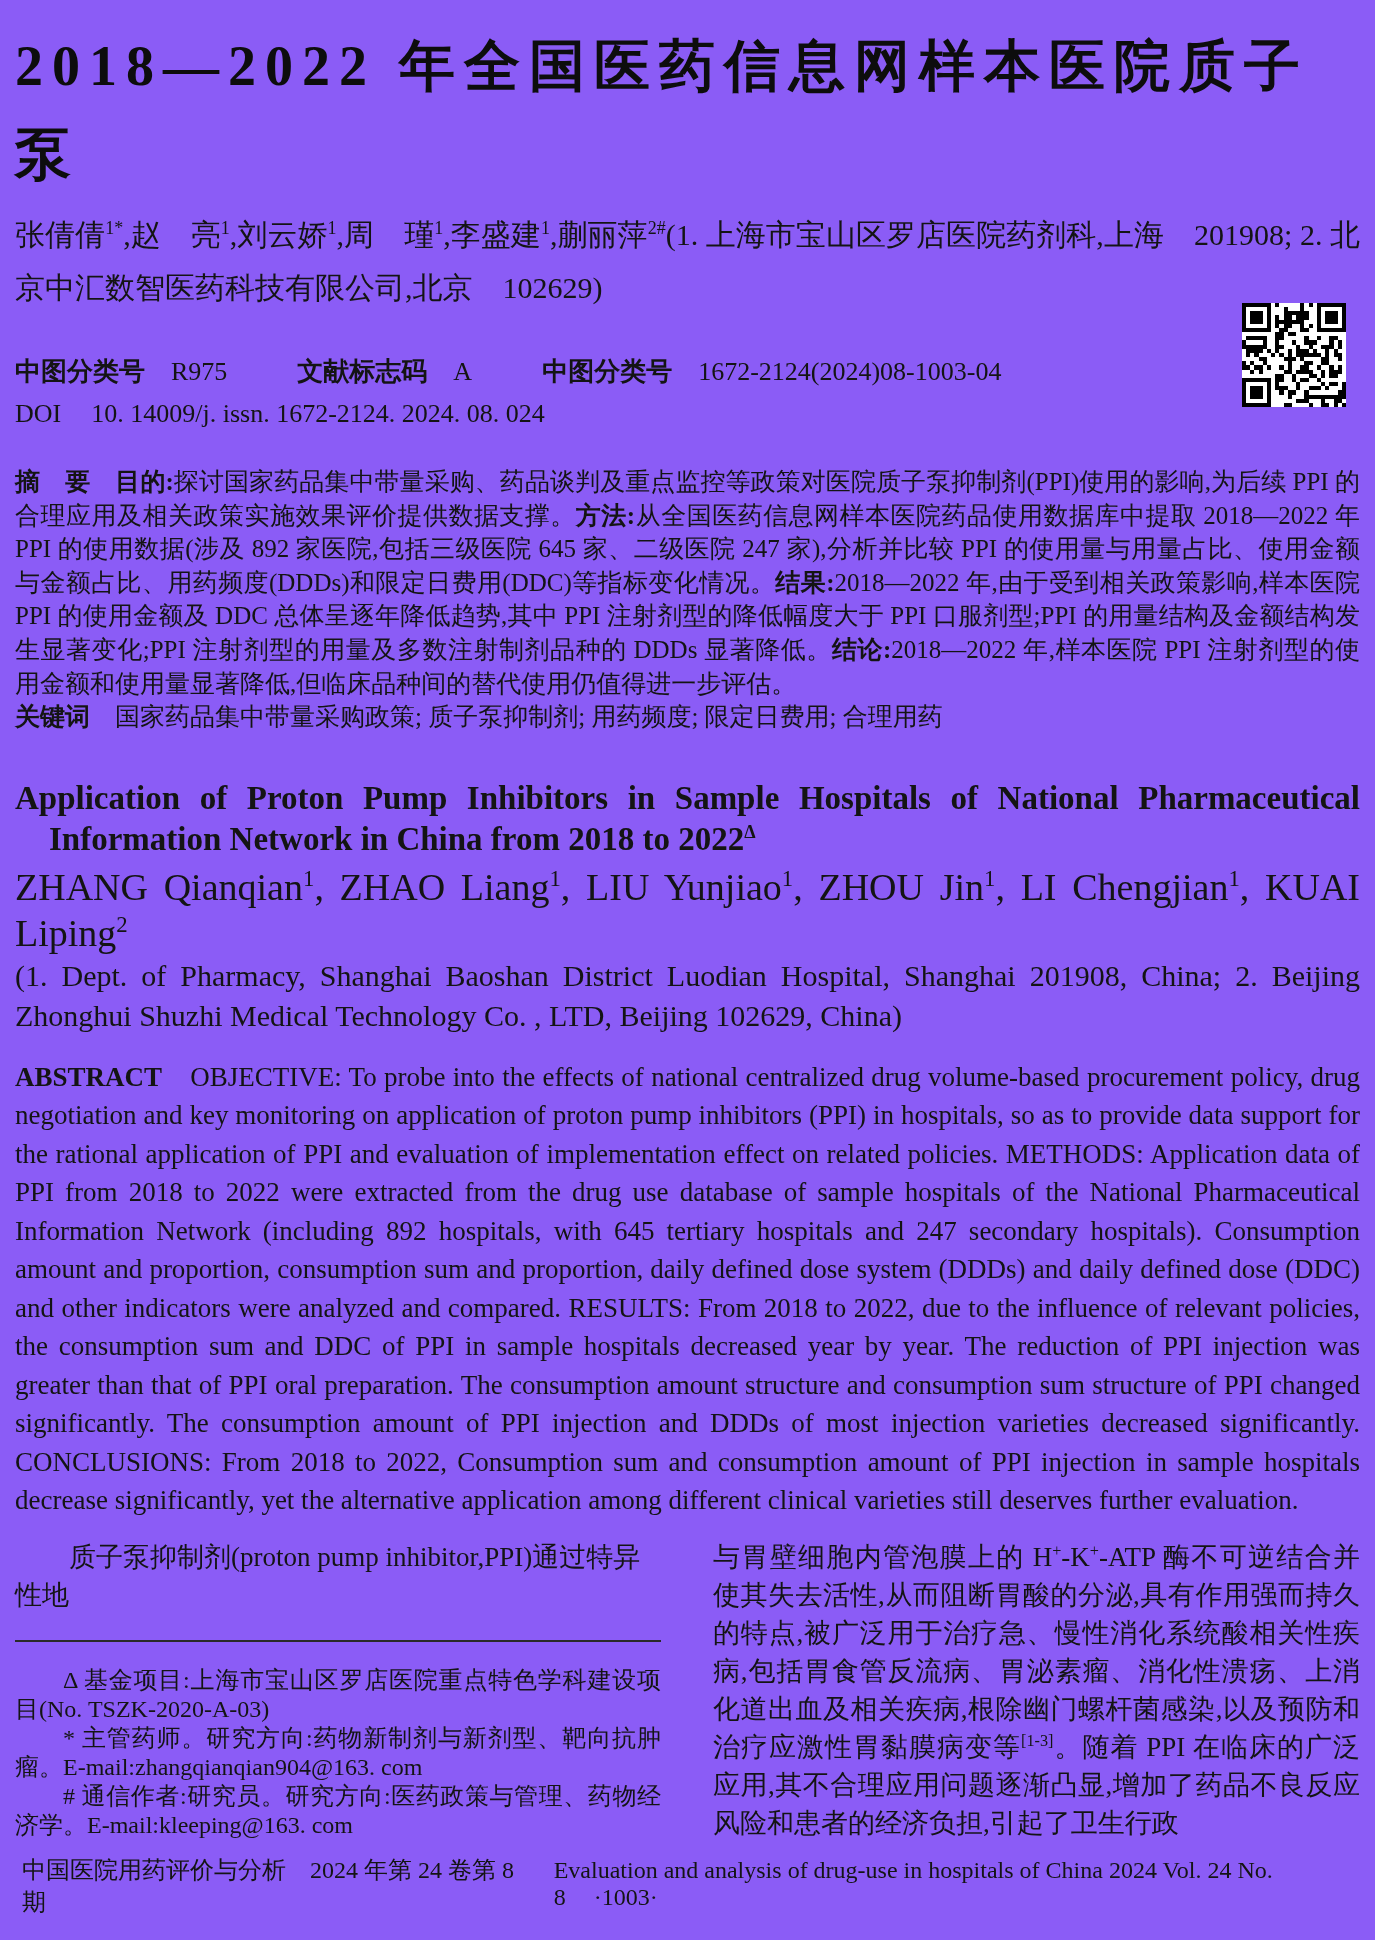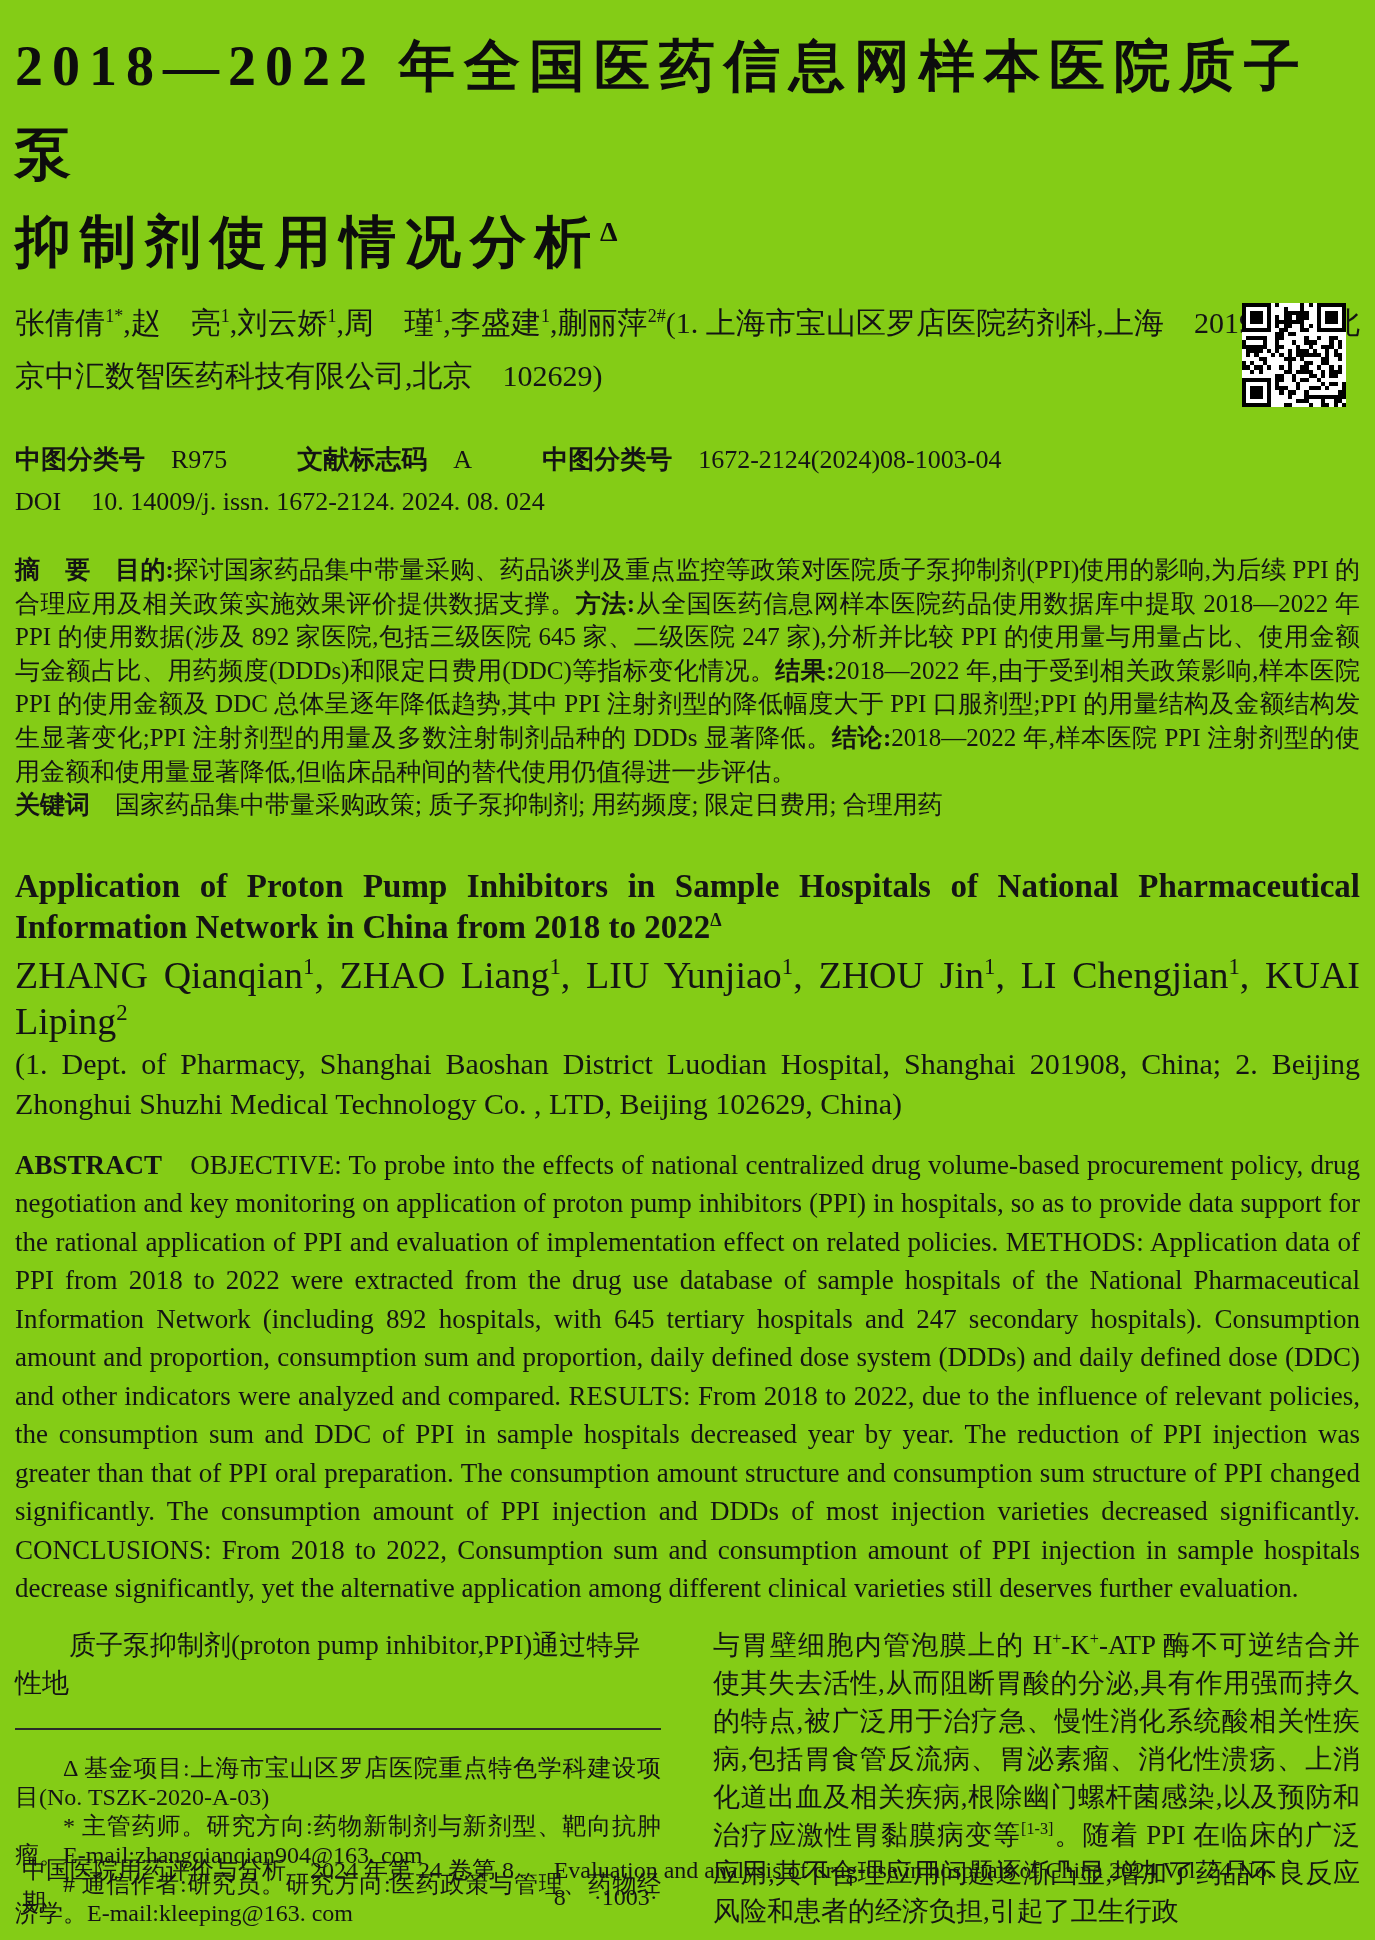--- a/index.html
+++ b/index.html
@@ -1,19 +1,19 @@
 <!DOCTYPE html>
 <html><head>
 <meta charset="utf-8">
 <style>
   html,body{margin:0;padding:0;background:#fff;}
   body{width:1375px;height:1940px;overflow:hidden;color:#141414;
        font-family:"Liberation Serif","DejaVu Serif",serif;}
   .page{position:relative;width:1375px;height:1940px;box-sizing:border-box;
-        padding:22px 15px 0 15px;background:#84cc16;}
+        padding:22px 15px 0 15px;background:#8b5cf6;}
 
   sup{font-size:0.60em;vertical-align:super;line-height:0;}
 
   
   .cn-title{margin:0;font-size:56px;font-weight:700;line-height:88px;
             letter-spacing:9px;color:#0d0d0d;}
   .cn-title sup{font-size:0.5em;letter-spacing:0;}
 
   
   .authors-cn{margin:10px 0 0 0;font-size:30px;line-height:53px;text-align:justify;}
@@ -32,21 +32,21 @@
 
   
   .cn-abstract{margin:36px 0 0 0;font-size:25px;line-height:33.6px;text-align:justify;}
   .cn-keywords{margin:0;font-size:25px;line-height:33.6px;text-align:justify;}
   .seg-b{font-weight:700;}
   .seg-h{font-weight:700;font-family:"Liberation Sans","DejaVu Sans",sans-serif;}
 
   
   .en-title{margin:44px 0 0 0;font-size:33px;font-weight:700;line-height:41px;}
   .en-title .l1{display:block;text-align:justify;text-align-last:justify;}
-  .en-title .l2{display:block;}
+  .en-title .l2{display:block;margin-left:34px;}
   .en-title sup{font-size:0.55em;}
   .en-authors{margin:4px 0 0 0;font-size:38px;line-height:46px;
               text-align:justify;text-align-last:justify;}
   .en-affil{margin:0;font-size:30px;line-height:40px;text-align:justify;}
   .en-abstract{margin:22px 0 0 0;font-size:27px;line-height:38.5px;text-align:justify;}
   .en-keywords{margin:0;font-size:27px;line-height:38.5px;text-align:justify;}
 
   
   .columns{display:flex;gap:52px;margin-top:18px;}
   .col-left{width:646px;box-sizing:border-box;}
@@ -272,21 +272,21 @@
       <rect x="23" y="23" width="1" height="1" fill="#000"></rect>
       <rect x="10" y="24" width="1" height="1" fill="#000"></rect>
       <rect x="11" y="24" width="1" height="1" fill="#000"></rect>
       <rect x="16" y="24" width="1" height="1" fill="#000"></rect>
       <rect x="19" y="24" width="1" height="1" fill="#000"></rect>
       <rect x="20" y="24" width="1" height="1" fill="#000"></rect>
       <rect x="22" y="24" width="1" height="1" fill="#000"></rect>
       <rect x="24" y="24" width="1" height="1" fill="#000"></rect>
     </svg>
 
-  <h1 class="cn-title"><span>2018—2022 年全国医药信息网样本医院质子泵</span><br><span><span>抑制剂使用情况分析</span><sup>Δ</sup></span></h1>
+  <h1 class="cn-title"><span>2018—2022 年全国医药信息网样本医院质子泵</span><br></h1>
 
   <p class="authors-cn"><span>张倩倩</span><sup>1*</sup><span>,赵　亮</span><sup>1</sup><span>,刘云娇</span><sup>1</sup><span>,周　瑾</span><sup>1</sup><span>,李盛建</span><sup>1</sup><span>,蒯丽萍</span><sup>2#</sup><span>(1. 上海市宝山区罗店医院药剂科,上海　201908; 2. 北京中汇数智医药科技有限公司,北京　102629)</span></p>
 
   <div class="meta-row">
     <span class="mlabel">中图分类号</span><span class="mv">R975</span><span class="mlabel mg">文献标志码</span><span class="mv">A</span><span class="mlabel mg">中图分类号</span><span class="mv">1672-2124(2024)08-1003-04</span>
   </div>
 
   <div class="doi-row">
     <span>DOI</span><span class="mv">10. 14009/j. issn. 1672-2124. 2024. 08. 024</span>
   </div>

